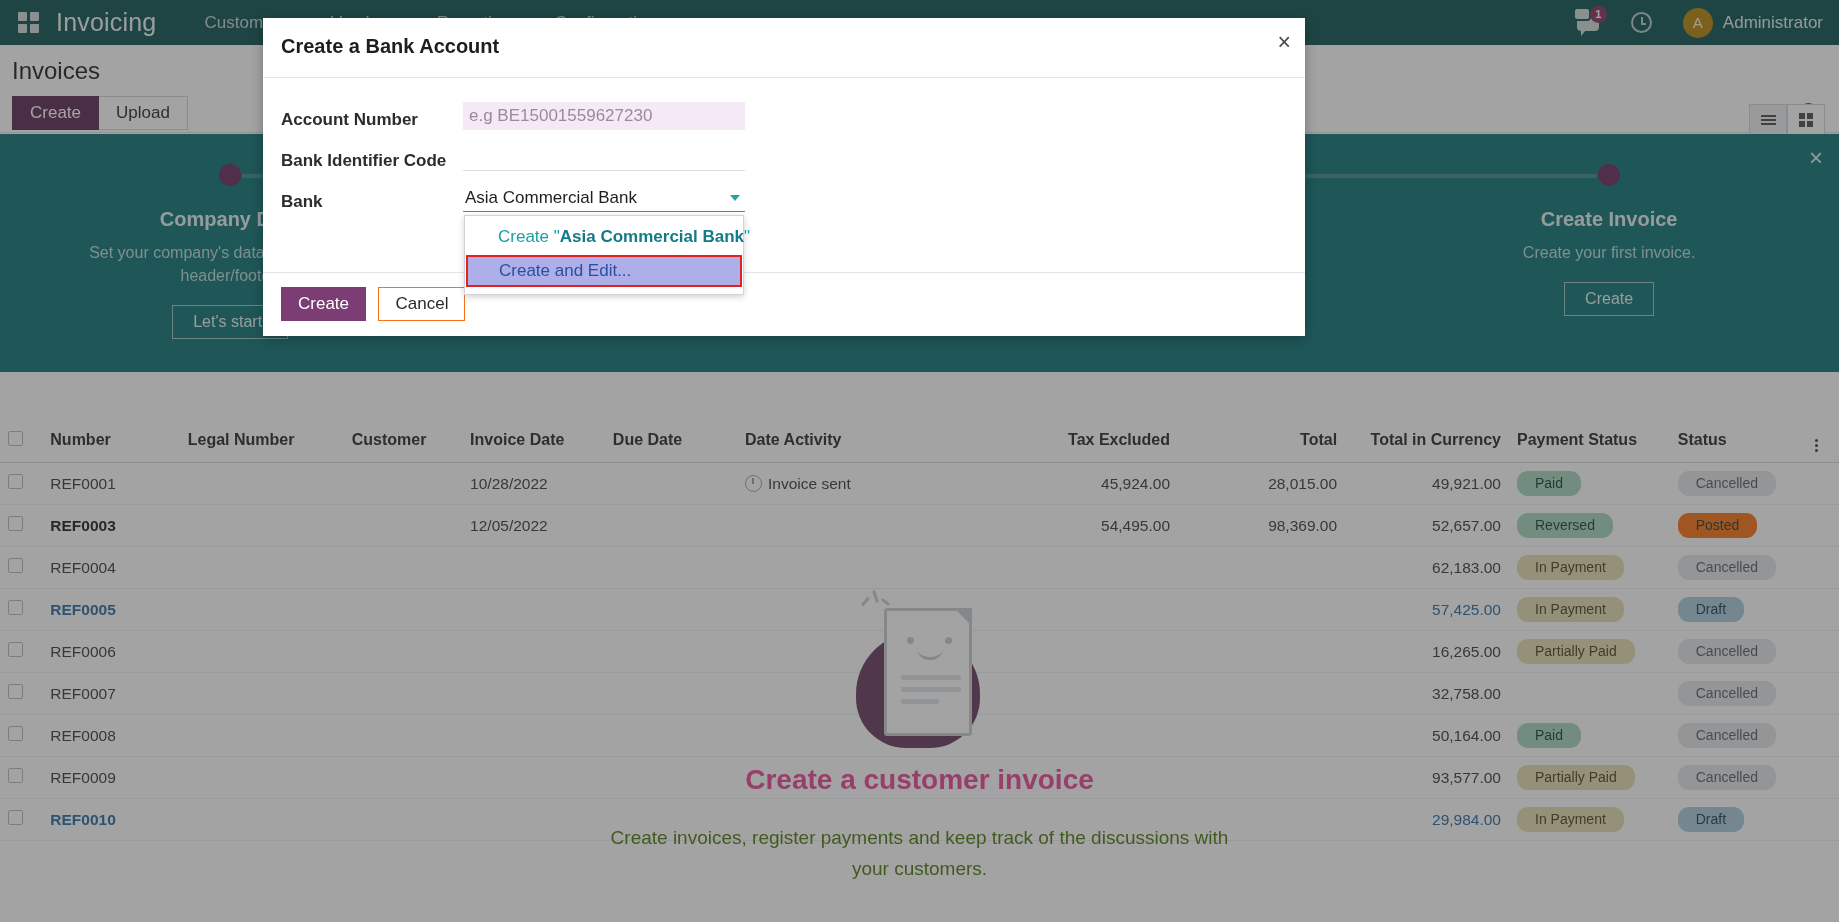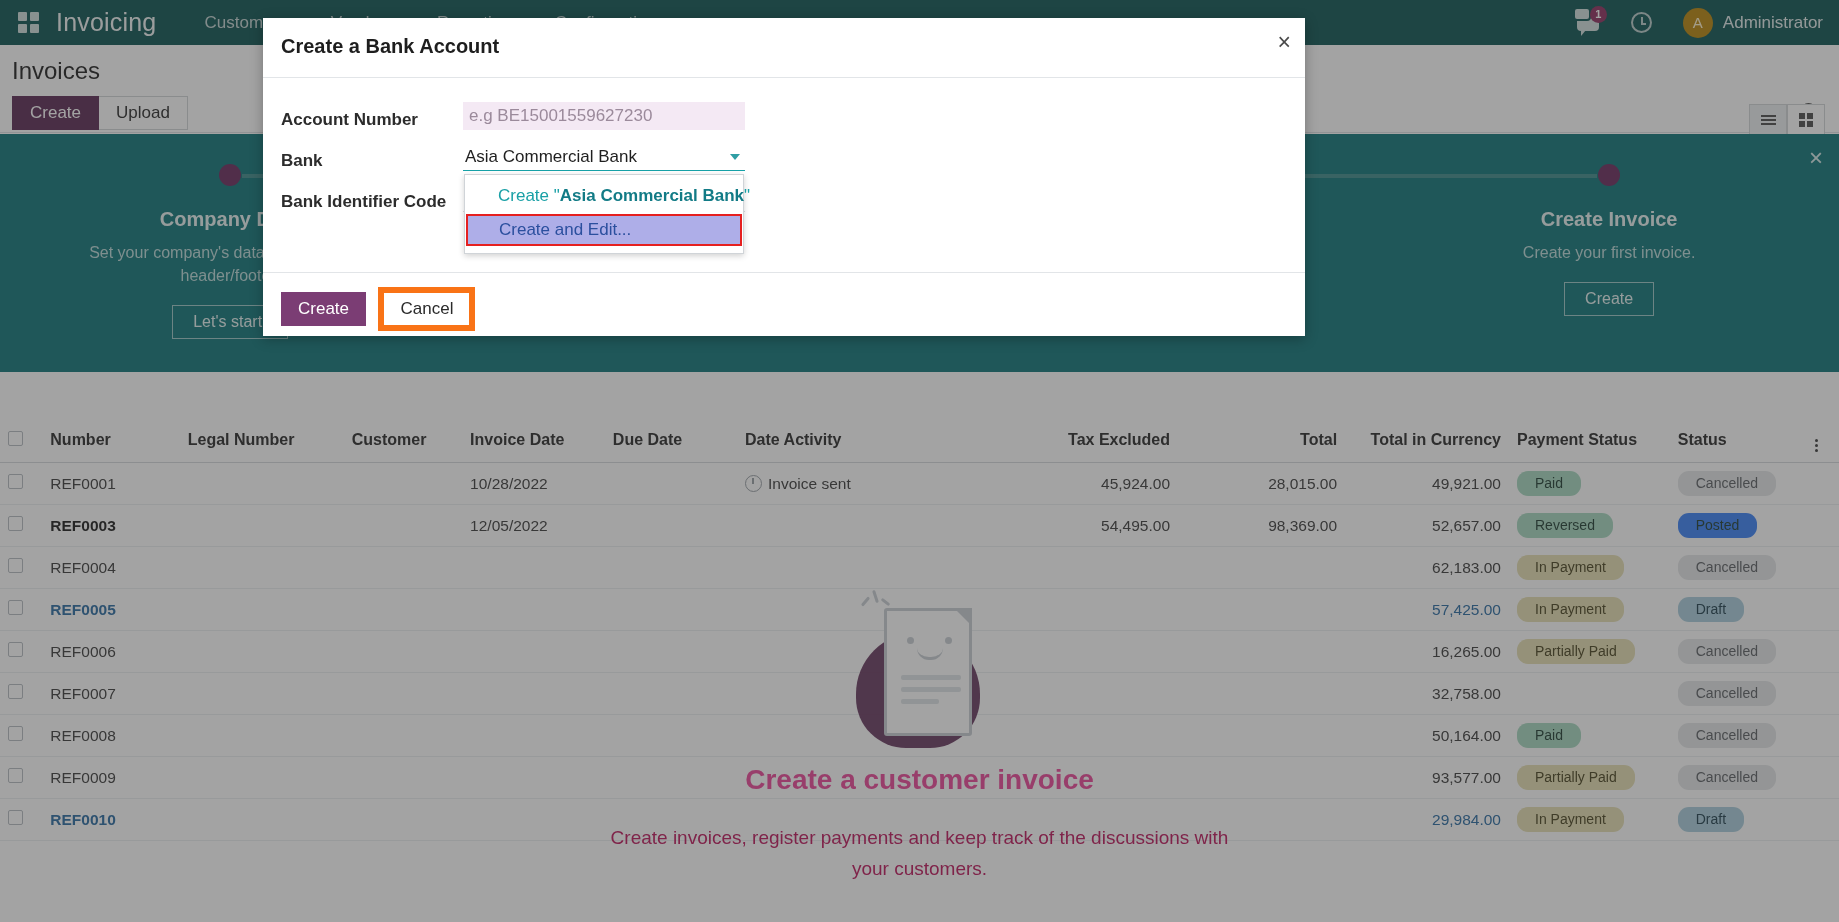--- a/index.html
+++ b/index.html
@@ -123,21 +123,21 @@
   tbody tr.link td.cur { color: #2b6ca3; }
   .cb { width: 15px; height: 15px; border: 1px solid #b6bcc2; border-radius: 2px; display: inline-block; background: #fff; }
   .pill {
     display: inline-block; font-size: 14px; padding: 2px 18px; border-radius: 11px; line-height: 1.5;
   }
   .pill.paid { background: #a7d8c0; color: #1f3d32; }
   .pill.reversed { background: #a7d8c0; color: #1f3d32; }
   .pill.inpay { background: #e6dfb2; color: #4a4421; }
   .pill.partial { background: #e6dfb2; color: #4a4421; }
   .pill.cancelled { background: #e3e5e7; color: #5b5f63; }
-  .pill.posted { background: #3b82f6; color: #1f3d32; }
+  .pill.posted { background: #f97316; color: #1f3d32; }
   .pill.draft { background: #a9cddc; color: #21404f; }
   .act-clock { width: 17px; height: 17px; border: 1.6px solid #9aa0a6; border-radius: 50%; display: inline-block; vertical-align: -3px; margin-right: 6px; position: relative; }
   .act-clock:before { content: ""; position: absolute; left: 6px; top: 2px; width: 1.6px; height: 6px; background: #9aa0a6; }
   .kebab { display: inline-flex; flex-direction: column; gap: 2px; align-items: center; cursor: pointer; }
   .kebab i { width: 3px; height: 3px; border-radius: 50%; background: #3c3c3c; display: block; }
 
   
   .empty-state {
     position: absolute; top: 590px; left: 0; width: 1839px;
     text-align: center; pointer-events: none;
@@ -155,21 +155,21 @@
   .doc-face .smile { position: absolute; left: 16px; top: 11px; width: 26px; height: 12px; border-bottom: 3px solid #c8ced4; border-radius: 0 0 13px 13px; }
   .doc-lines { position: absolute; left: 14px; top: 64px; width: 60px; }
   .doc-lines i { display: block; height: 5px; background: #dfe3e7; margin-bottom: 7px; border-radius: 2px; }
   .doc-lines i.s { width: 38px; }
   .spark { position: absolute; left: 6px; top: 0; width: 26px; height: 26px; }
   .spark i { position: absolute; background: #c8ced4; border-radius: 2px; }
   .spark i.a { width: 3px; height: 13px; left: 12px; top: 0; transform: rotate(-18deg); }
   .spark i.b { width: 3px; height: 11px; left: 2px; top: 6px; transform: rotate(40deg); }
   .spark i.c { width: 3px; height: 10px; left: 22px; top: 7px; transform: rotate(-52deg); }
   .empty-title { font-size: 28px; font-weight: bold; color: #ec4899; margin-bottom: 26px; }
-  .empty-sub { font-size: 19px; color: #be185d; line-height: 1.65; max-width: 660px; margin: 0 auto; }
+  .empty-sub { font-size: 19px; color: #4d7c0f; line-height: 1.65; max-width: 660px; margin: 0 auto; }
 
   
   .backdrop {
     position: absolute; inset: 0; background: rgba(51,51,51,0.45); z-index: 50;
   }
 
   
   .modal {
     position: absolute; left: 263px; top: 18px; width: 1042px; height: 318px;
     background: #ffffff; z-index: 60;
@@ -215,21 +215,21 @@
   .inp-bic { width: 282px; height: 28px; background: #ffffff; border: none; border-bottom: 1px solid #d9dde1; }
   .modal-footer {
     position: absolute; left: 0; bottom: 0; width: 100%; height: 64px;
     border-top: 1px solid #e2e5e8; padding: 14px 0 0 18px;
   }
   .btn-modal-create {
     background: #7b3d74; color: #ffffff; border: 1px solid #7b3d74;
     font-size: 17px; padding: 6px 16px; cursor: pointer; font-family: inherit; margin-right: 8px;
   }
   .btn-modal-cancel {
-    background: #ffffff; color: #2b2b2b; border: 6px solid #f97316;
+    background: #ffffff; color: #2b2b2b; border: 1px solid #f97316;
     font-size: 17px; padding: 6px 16px; cursor: pointer; font-family: inherit;
   }
 </style>
 </head>
 <body>
 
 <div id="app">
 
   <div class="navbar">
     <div class="nav-apps">
@@ -542,43 +542,43 @@
     <div class="modal-body">
 
       <div class="form-row">
         <div class="form-label">Account Number</div>
         <div class="form-field">
           <input class="inp-acct" type="text" placeholder="e.g BE15001559627230" style="">
         </div>
       </div>
 
       <div class="form-row">
+        <div class="form-label">Bank Identifier Code</div>
+        <div class="form-field">
+          <input class="inp-bic" type="text" style="">
+        </div>
+      </div>
+
+      <div class="form-row">
         <div class="form-label">Bank</div>
         <div class="form-field">
           <div class="bank-select-wrap">
             <input class="inp-bank" type="text" value="Asia Commercial Bank" style="">
             <span class="caret"></span>
 
             <div class="dropdown">
               <div class="dd-item">
                 <span>Create "</span><b>Asia Commercial Bank</b><span>"</span>
               </div>
               <div class="dd-item highlighted">Create and Edit...</div>
             </div>
           </div>
         </div>
       </div>
 
-      <div class="form-row">
-        <div class="form-label">Bank Identifier Code</div>
-        <div class="form-field">
-          <input class="inp-bic" type="text" style="">
-        </div>
-      </div>
-
     </div>
 
     <div class="modal-footer">
       <button class="btn-modal-create">Create</button>
       <button class="btn-modal-cancel">Cancel</button>
     </div>
   </div>
 
 </div>
 

